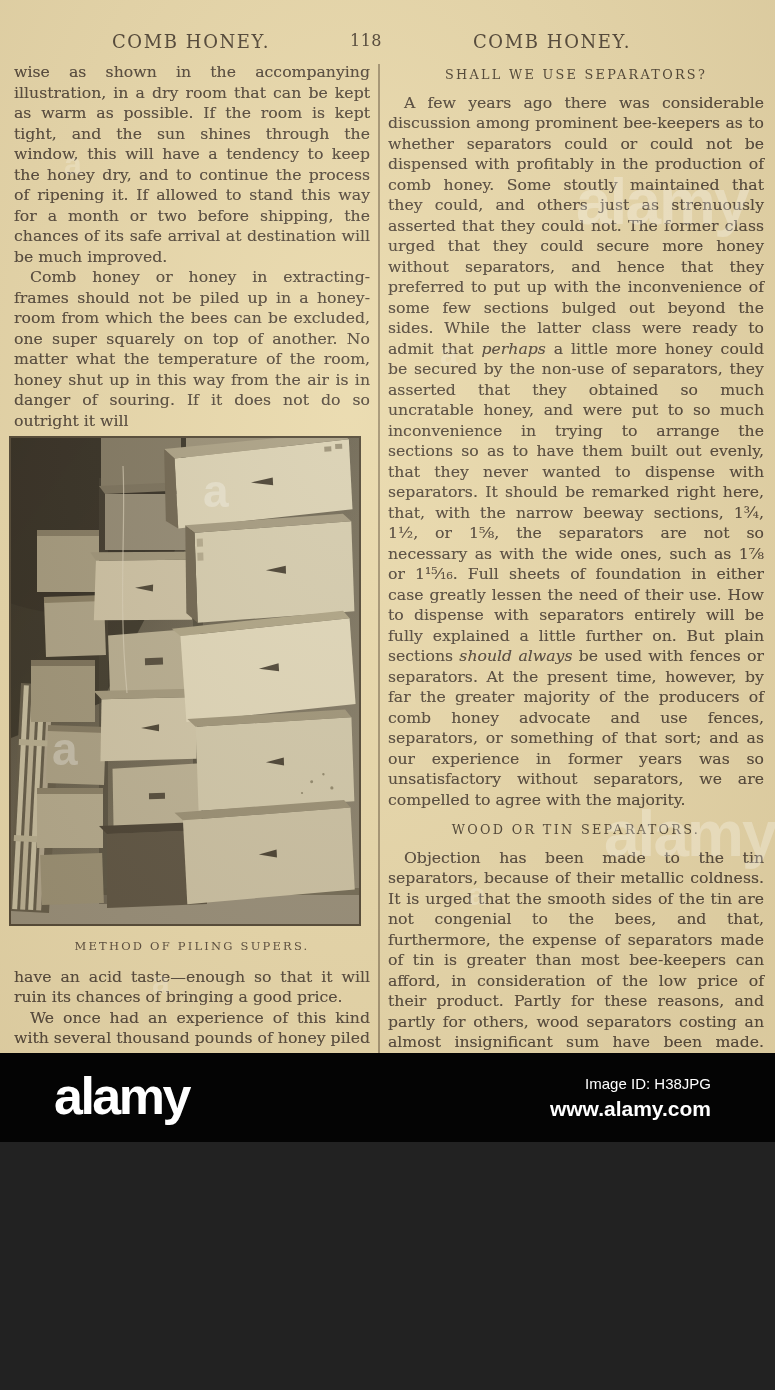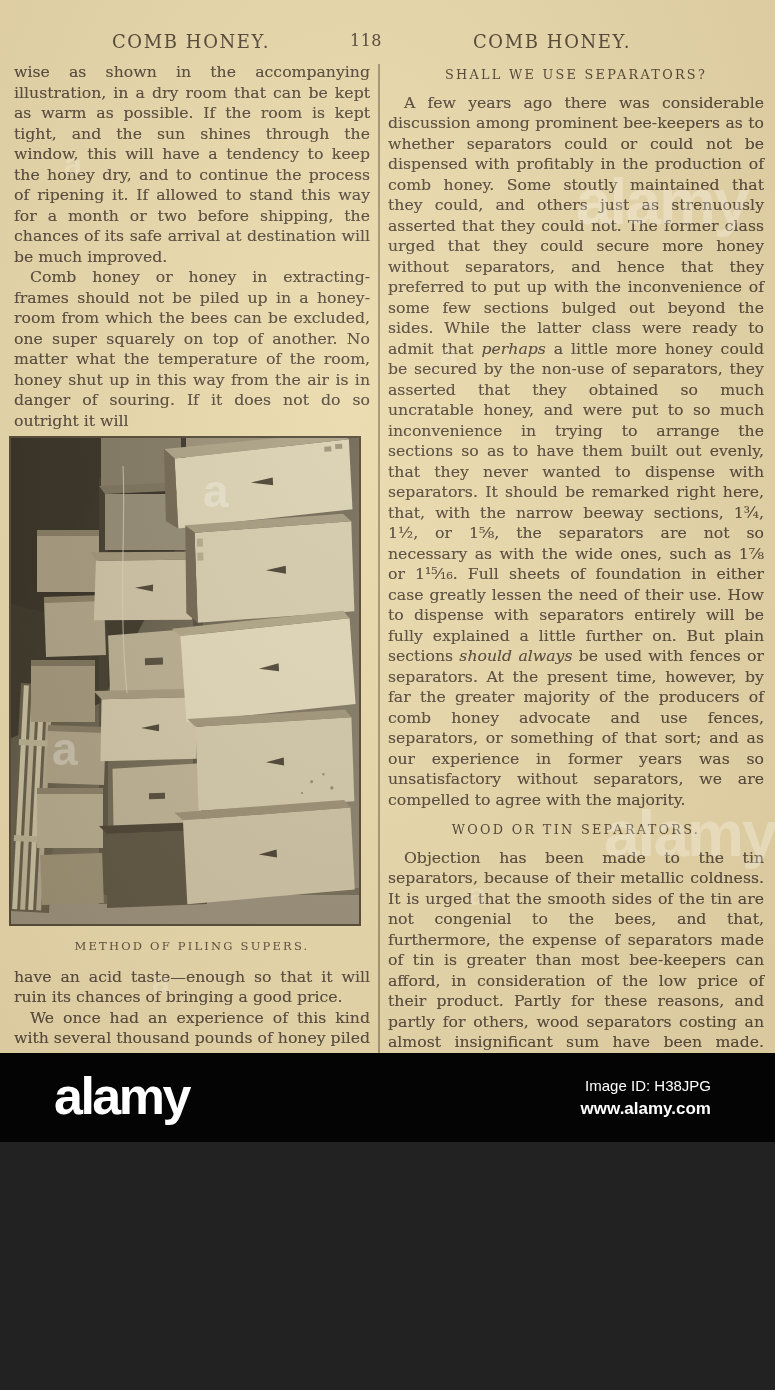--- a/index.html
+++ b/index.html
@@ -42,21 +42,21 @@
   .wm-word{font-size:64px;letter-spacing:-2px;}
   .wm-a{font-size:46px;}
   .wm-a-small{font-size:32px;color:rgba(255,255,255,0.20);}
   
   .alamy-bar{position:absolute;left:0;bottom:0;width:775px;height:89px;background:#040404;
              color:#fff;font-family:"Liberation Sans",sans-serif;z-index:8;}
   .alamy-logo{position:absolute;left:54px;top:50%;transform:translateY(-53%);
               font-size:52px;font-weight:bold;letter-spacing:-2.5px;}
   .alamy-meta{position:absolute;right:64px;top:50%;transform:translateY(-50%);text-align:right;}
   .alamy-id{font-size:15px;margin-bottom:5px;}
-  .alamy-url{font-size:17px;font-weight:bold;text-align:right;}
+  .alamy-url{font-size:21px;font-weight:bold;text-align:right;}
 </style>
 </head>
 <body>
 
 <div class="page">
 
   <div class="running-head rh-left">COMB HONEY.</div>
   <div class="running-head rh-num">118</div>
   <div class="running-head rh-right">COMB HONEY.</div>
 

